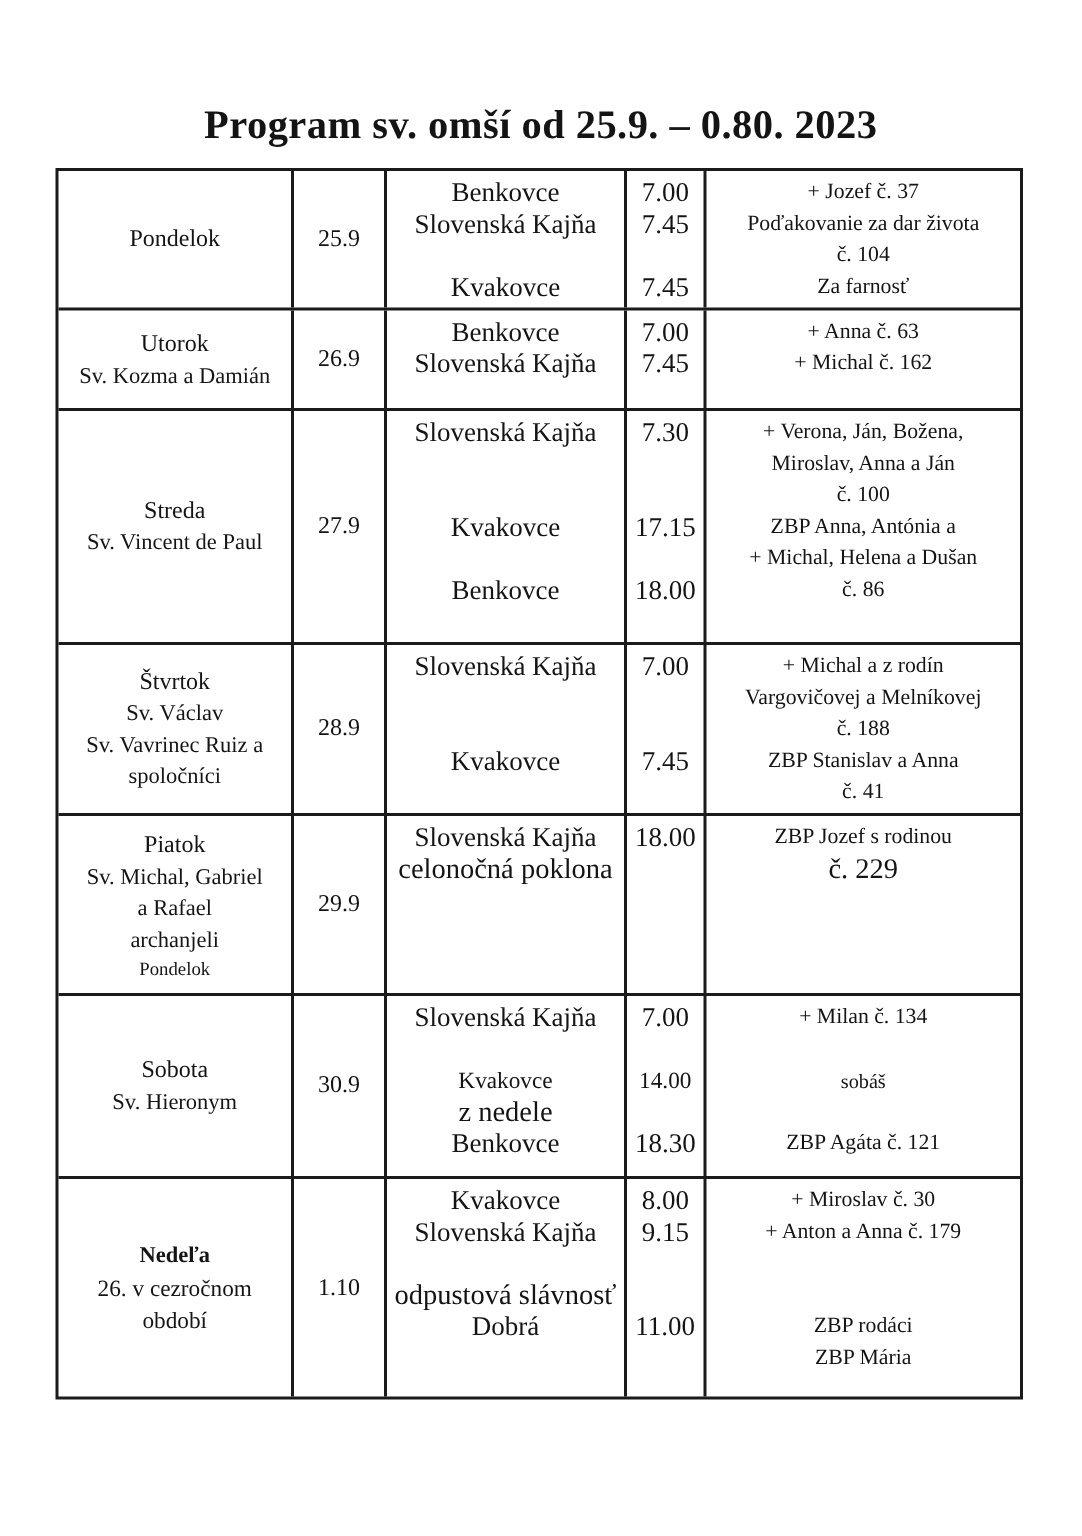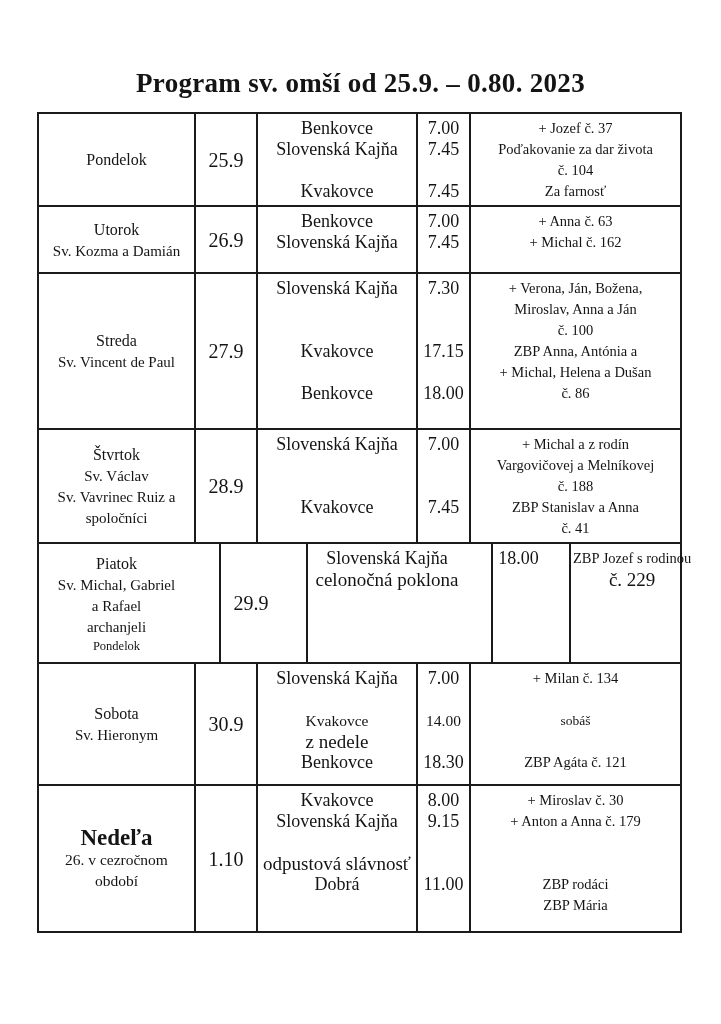--- a/index.html
+++ b/index.html
@@ -26,25 +26,25 @@
     box-sizing:border-box;text-align:center;
     border-left:2px solid #1b1b1b;
     padding:2px 2px;
   }
   .cell:first-child{border-left:none;}
   .day-cell,.date-cell{
     display:flex;flex-direction:column;justify-content:center;align-items:center;
   }
   .sched-cell{padding-top:4px;padding-bottom:3px;}
   .day-name{font-size:16px;line-height:23px;}
-  .day-name.bold{font-size:23px;font-weight:bold;}
+  .day-name.bold{font-size:15px;font-weight:bold;}
   .day-sub{font-size:15px;line-height:21px;}
   .day-sub.bold{font-weight:normal;font-size:15.5px;}
   .day-sub.tiny{font-size:12.5px;line-height:17px;}
-  .date-text{font-size:20px;line-height:22px;}
+  .date-text{font-size:16px;line-height:22px;}
   .line{min-height:21px;line-height:21px;}
   .place-line,.time-line{font-size:18px;white-space:nowrap;}
   .intention-line{font-size:14.5px;white-space:nowrap;}
   .line.note{font-size:19px;}
   .line.small{font-size:15.5px;}
   .intention-line.small{font-size:13.5px;}
 </style>
 </head>
 <body>
 
@@ -159,21 +159,21 @@
           <div class="line time-line"></div>
         </div>
         <div class="cell sched-cell">
           <div class="line intention-line">+ Michal a z rodín</div>
           <div class="line intention-line">Vargovičovej a Melníkovej</div>
           <div class="line intention-line">č. 188</div>
           <div class="line intention-line">ZBP Stanislav a Anna</div>
           <div class="line intention-line">č. 41</div>
         </div>
       </div>
-      <div class="row" style="min-height: 118px; gap: 25px;">
+      <div class="row" style="min-height: 118px;">
         <div class="cell day-cell">
           <div class="day-name">Piatok</div>
           <div class="day-sub">Sv. Michal, Gabriel</div>
           <div class="day-sub">a Rafael</div>
           <div class="day-sub">archanjeli</div>
           <div class="day-sub tiny">Pondelok</div>
         </div>
         <div class="cell date-cell">
           <div class="date-text">29.9</div>
         </div>

